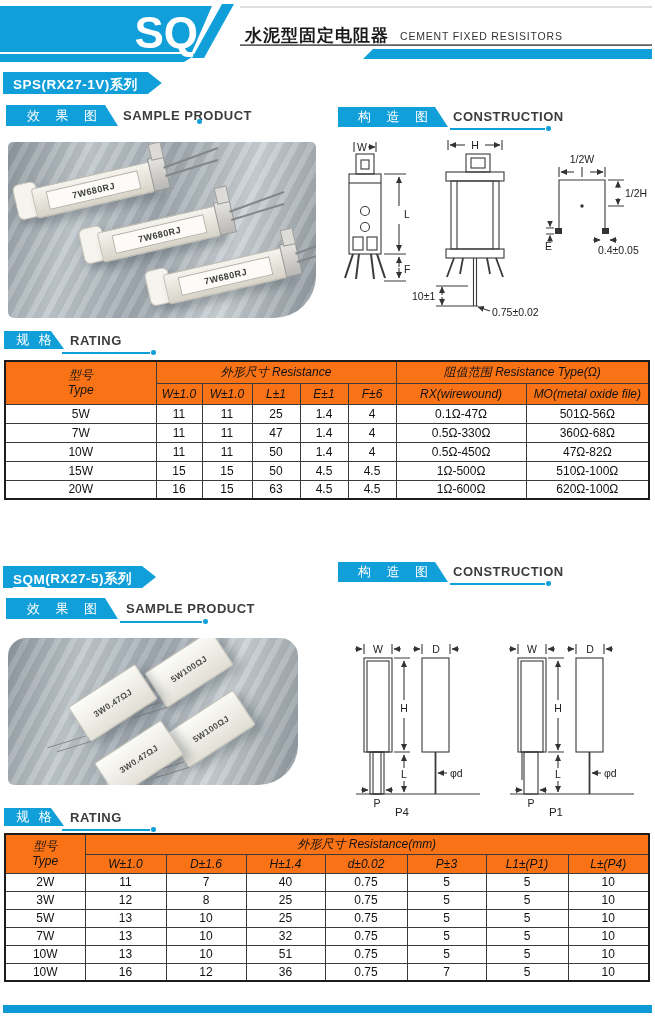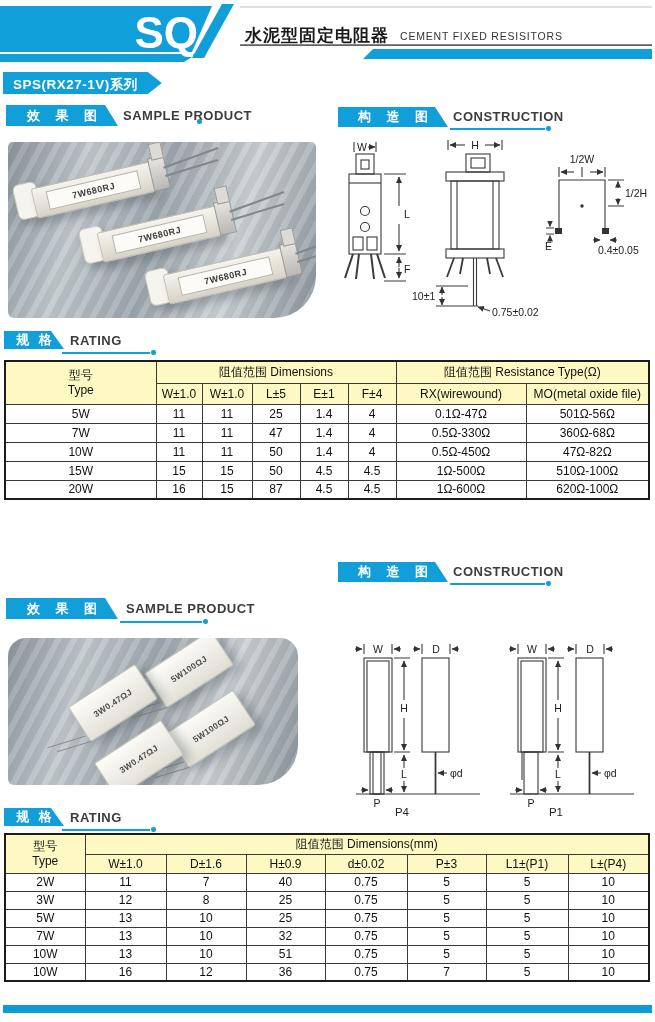--- a/index.html
+++ b/index.html
@@ -1,21 +1,21 @@
 <!DOCTYPE html>
 <html><head>
 <meta charset="utf-8">
 <style>
   html,body{margin:0;padding:0;background:#fff;}
   .page{position:relative;width:655px;height:1022px;background:#fff;overflow:hidden;
         font-family:"Liberation Sans",sans-serif;color:#222;}
   .abs{position:absolute;}
 
   
-  .cnbadge{position:absolute;background:#109fd9;color:#fff;font-weight:bold;font-size:13px;
+  .cnbadge{position:absolute;background:#109fd9;color:#fff;font-weight:normal;font-size:13px;
            display:flex;align-items:center;justify-content:center;
            clip-path:polygon(0 0,calc(100% - 13px) 0,100% 100%,0 100%);}
   .cnbadge span{letter-spacing:6px;text-indent:6px;white-space:nowrap;}
   .enlabel{position:absolute;font-weight:bold;color:#3c3c3c;font-size:13px;letter-spacing:.5px;white-space:nowrap;}
   .bline{position:absolute;height:1.5px;background:#109fd9;}
   .bdot{position:absolute;width:4.5px;height:4.5px;border-radius:50%;background:#109fd9;}
 
   
   .serbadge{position:absolute;left:3px;height:22px;background:#109fd9;color:#fff;font-weight:bold;
             font-size:13.5px;display:flex;align-items:flex-end;padding:0 24px 0 10px;letter-spacing:.5px;
@@ -41,21 +41,21 @@
   .res2{position:absolute;width:100px;height:48px;transform:rotate(-33deg);}
   .res2 .blk{position:absolute;left:14px;top:2px;width:78px;height:40px;background:linear-gradient(175deg,#fdfdfa,#e0ddd3);border:1px solid #c6c3b8;border-radius:2.5px;box-shadow:5px 7px 11px rgba(50,60,70,.33);display:flex;align-items:center;justify-content:center;}
   .res2 .blk i{font-style:normal;font-weight:bold;font-size:8.5px;color:#4a4a4a;letter-spacing:.4px;}
   .res2 .lead{position:absolute;height:1.4px;background:#8a8d90;}
   .res2 .la{left:-26px;top:30px;width:40px;transform:rotate(16deg);}
   .res2 .lb{left:-20px;top:38px;width:36px;transform:rotate(16deg);}
 
   
   .tbl{position:absolute;border-collapse:collapse;table-layout:fixed;background:#fff;border:2px solid #1c1c1c;}
   .tbl th,.tbl td{border:1px solid #3a3a3a;text-align:center;font-size:12px;color:#111;padding:0;font-weight:400;overflow:hidden;white-space:nowrap;}
-  .tbl th{background:#fef9c3;}
+  .tbl th{background:#f97316;font-style:italic;}
   .typehead div{line-height:1.25;}
   .t1 tr.h1{height:22px}.t1 tr.h2{height:21px}.t1 tr.d{height:19px}
   .t2 tr.h1{height:20px}.t2 tr.h2{height:19px}.t2 tr.d{height:18px}
 
   svg text{font-family:"Liberation Sans",sans-serif;}
   .bottombar{position:absolute;left:3px;top:1005px;width:649px;height:7.5px;background:#0d9ad6;}
 </style>
 </head>
 <body>
 
@@ -216,29 +216,29 @@
         <col style="width:48px">
         <col style="width:130px">
         <col style="width:123px">
       </colgroup>
     <tbody>
         <tr class="h1">
       <th rowspan="2" class="typehead">
         <div>型号</div>
         <div>Type</div>
       </th>
-      <th colspan="5">阻值范围 Dimensions</th>
+      <th colspan="5">外形尺寸 Resistance</th>
       <th colspan="2">阻值范围 Resistance Type(Ω)</th>
     </tr>
     <tr class="h2">
       <th>W±1.0</th>
       <th>W±1.0</th>
-      <th>L±5</th>
+      <th>L±1</th>
       <th>E±1</th>
-      <th>F±4</th>
+      <th>F±6</th>
       <th>RX(wirewound)</th>
       <th>MO(metal oxide file)</th>
     </tr>
     <tr class="d">
       <td>5W</td>
           <td>11</td>
           <td>11</td>
           <td>25</td>
           <td>1.4</td>
           <td>4</td>
@@ -272,29 +272,33 @@
           <td>50</td>
           <td>4.5</td>
           <td>4.5</td>
           <td>1Ω-500Ω</td>
           <td>510Ω-100Ω</td>
     </tr>
     <tr class="d">
       <td>20W</td>
           <td>16</td>
           <td>15</td>
-          <td>87</td>
+          <td>63</td>
           <td>4.5</td>
           <td>4.5</td>
           <td>1Ω-600Ω</td>
           <td>620Ω-100Ω</td>
     </tr>
   </tbody>
     </table>
 
+  <div class="serbadge" style="top:566px">
+    <span class="u">SQM</span>
+      <span>(RX27-5)系列</span>
+  </div>
 
   <div class="cnbadge" style="left:338px;top:562px;width:110px;height:20px">
     <span>构 造 图</span>
   </div>
   <div class="enlabel" style="left:453px;top:564px">CONSTRUCTION</div>
   <div class="bline" style="left:450px;top:583px;width:95px"></div>
   <div class="bdot" style="left:546px;top:581px"></div>
 
   <div class="cnbadge" style="left:6px;top:598px;width:112px;height:21px">
     <span>效 果 图</span>
@@ -426,26 +430,26 @@
         <col style="width:79px">
         <col style="width:82px">
         <col style="width:81px">
       </colgroup>
     <tbody>
         <tr class="h1">
       <th rowspan="2" class="typehead">
         <div>型号</div>
         <div>Type</div>
       </th>
-      <th colspan="7">阻值范围 Dimensions(mm)</th>
+      <th colspan="7">外形尺寸 Resistance(mm)</th>
     </tr>
     <tr class="h2">
       <th>W±1.0</th>
       <th>D±1.6</th>
-      <th>H±0.9</th>
+      <th>H±1.4</th>
       <th>d±0.02</th>
       <th>P±3</th>
       <th>L1±(P1)</th>
       <th>L±(P4)</th>
     </tr>
     <tr class="d">
       <td>2W</td>
           <td>11</td>
           <td>7</td>
           <td>40</td>

